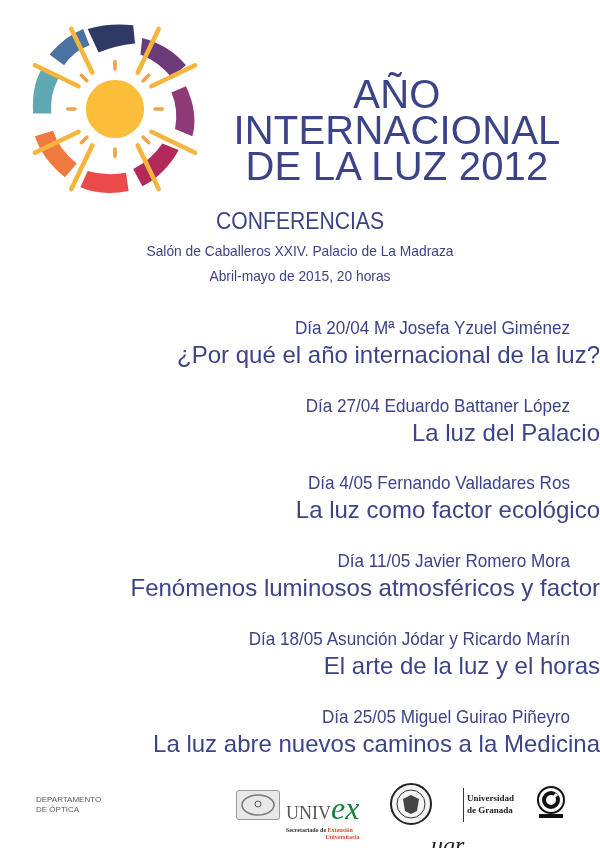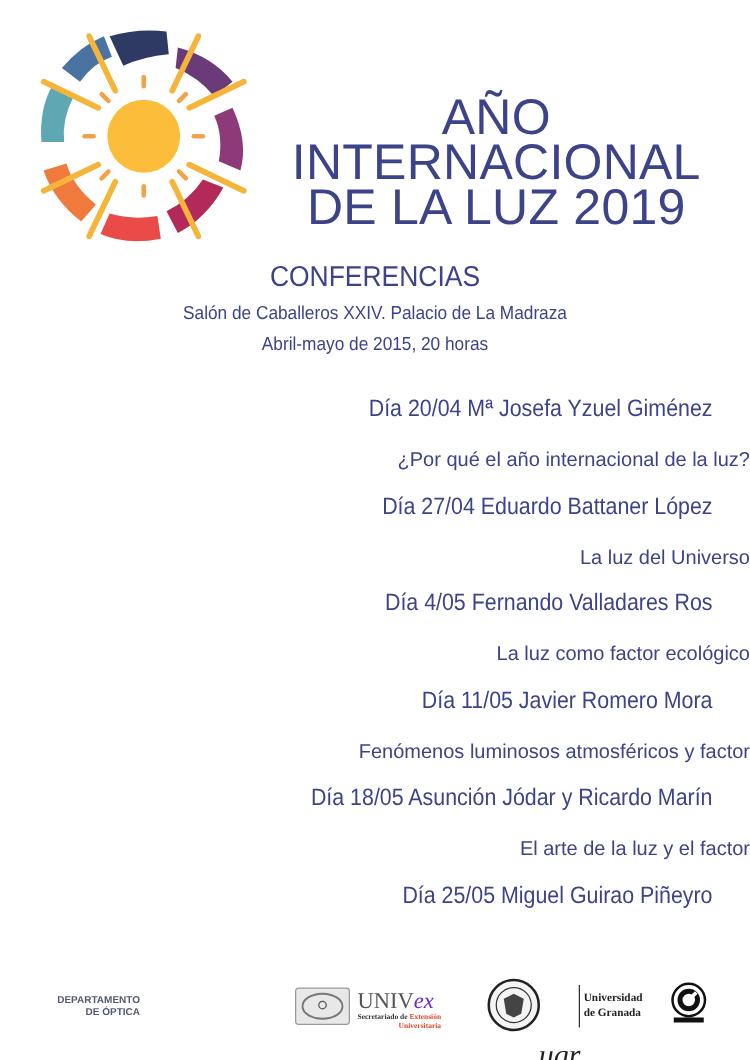--- a/index.html
+++ b/index.html
@@ -8,31 +8,31 @@
   .logo { position:absolute; left:24px; top:18px; width:182px; height:182px; }
   .title { position:absolute; left:214px; top:76px; width:366px; text-align:center;
            font-size:40px; line-height:36px; color:#3d4388; letter-spacing:0.2px; }
   .conf-head { position:absolute; left:0; width:600px; text-align:center; top:208px;
                font-size:23px; color:#3d4388; transform:scaleX(0.92); }
   .sub { position:absolute; left:0; width:600px; text-align:center; font-size:15px;
          color:#3d4388; transform:scaleX(0.92); }
   .sub1 { top:242px; } .sub2 { top:267px; }
   .lecture { position:absolute; left:0; width:600px; text-align:right; }
   .lecture .speaker { font-size:19px; line-height:24px; color:#3d4388; transform:scaleX(0.9); }
-  .lecture .topic { font-size:16px; line-height:26px; color:#3d4388; margin-top:16px; }
+  .lecture .topic { font-size:24px; line-height:26px; color:#3d4388; margin-top:2px; }
   .footer { position:absolute; left:0; top:780px; width:600px; height:50px; }
-  .f-dept { position:absolute; left:36px; top:15px; width:76px; text-align:right;
-            font-size:8px; font-weight:bold; color:#55596e; line-height:10px; }
+  .f-dept { position:absolute; left:36px; top:15px; width:76px; text-align:left;
+            font-size:8px; font-weight:normal; color:#55596e; line-height:10px; }
   .f-aula { position:absolute; left:131px; top:12px; font-size:13px; font-weight:bold;
             color:#e2267c; line-height:13px; }
   .f-seal { position:absolute; left:236px; top:10px; width:42px; height:28px;
             border:1px solid #999; background:#e8e8e8; border-radius:3px; }
   .f-univex { position:absolute; left:286px; top:10px; }
   .f-univex .big { font-family:"Liberation Serif", serif; font-size:18px; color:#555; }
-  .f-univex .ex { font-family:"Liberation Serif", serif; font-style:italic; color:#6d28d9; font-size:18px; }
+  .f-univex .ex { font-family:"Liberation Serif", serif; font-style:italic; color:#15803d; font-size:32px; }
   .f-univex .small { font-family:"Liberation Serif", serif; font-size:6px; font-weight:bold; color:#333; line-height:7px; }
   .f-univex .small span.red { color:#d84a2b; }
   .f-ugr-seal { position:absolute; left:390px; top:3px; width:38px; height:38px;
                 border-radius:50%; border:2px solid #222; background:#f4f4f4; }
   .f-ugr { position:absolute; left:431px; top:5px; font-family:"Liberation Serif", serif;
            font-style:italic; font-weight:normal; font-size:24px; color:#222;margin-top:47px; }
   .f-ugr-line { position:absolute; left:463px; top:8px; width:1px; height:34px; background:#333; }
   .f-ugr-name { position:absolute; left:467px; top:12px; font-family:"Liberation Serif", serif;
                 font-size:9px; font-weight:bold; color:#222; line-height:12px; }
   .f-sgs { position:absolute; left:533px; top:4px; width:36px; height:36px; }
@@ -74,49 +74,50 @@
       <line x1="-31" y1="-31" x2="-37" y2="-37"></line>
       <line x1="31" y1="31" x2="37" y2="37"></line>
       <line x1="-31" y1="31" x2="-37" y2="37"></line>
     </g>
     <circle r="32" fill="#fbbd3a"></circle>
   </g>
 </svg>
 
 <div class="title">
   <div>AÑO INTERNACIONAL</div>
-  <div>DE LA LUZ 2019</div>
+  <div>DE LA LUZ 2012</div>
 </div>
 
 <div class="conf-head">CONFERENCIAS</div>
 <div class="sub sub1">Salón de Caballeros XXIV. Palacio de La Madraza</div>
 <div class="sub sub2">Abril-mayo de 2015, 20 horas</div>
 
 <div class="lecture" style="top:316px;">
   <div class="speaker">Día 20/04 Mª Josefa Yzuel Giménez</div>
   <div class="topic">¿Por qué el año internacional de la luz?</div>
 </div>
 <div class="lecture" style="top:394px;">
   <div class="speaker">Día 27/04 Eduardo Battaner López</div>
-  <div class="topic">La luz del Universo</div>
+  <div class="topic">La luz del Palacio</div>
 </div>
 <div class="lecture" style="top:471px;">
   <div class="speaker">Día 4/05 Fernando Valladares Ros</div>
   <div class="topic">La luz como factor ecológico</div>
 </div>
 <div class="lecture" style="top:549px;">
   <div class="speaker">Día 11/05 Javier Romero Mora</div>
   <div class="topic">Fenómenos luminosos atmosféricos y factor</div>
 </div>
 <div class="lecture" style="top:627px;">
   <div class="speaker">Día 18/05 Asunción Jódar y Ricardo Marín</div>
-  <div class="topic">El arte de la luz y el factor</div>
+  <div class="topic">El arte de la luz y el horas</div>
 </div>
 <div class="lecture" style="top:705px;">
   <div class="speaker">Día 25/05 Miguel Guirao Piñeyro</div>
+  <div class="topic">La luz abre nuevos caminos a la Medicina</div>
 </div>
 
 <div class="footer">
   <div class="f-dept">
     <div>DEPARTAMENTO</div>
     <div>DE ÓPTICA</div>
   </div>
   <div class="f-seal">
     <svg width="42" height="28" viewBox="0 0 42 28">
         <ellipse cx="21" cy="14" rx="16" ry="10" fill="none" stroke="#777" stroke-width="1.5"></ellipse>

